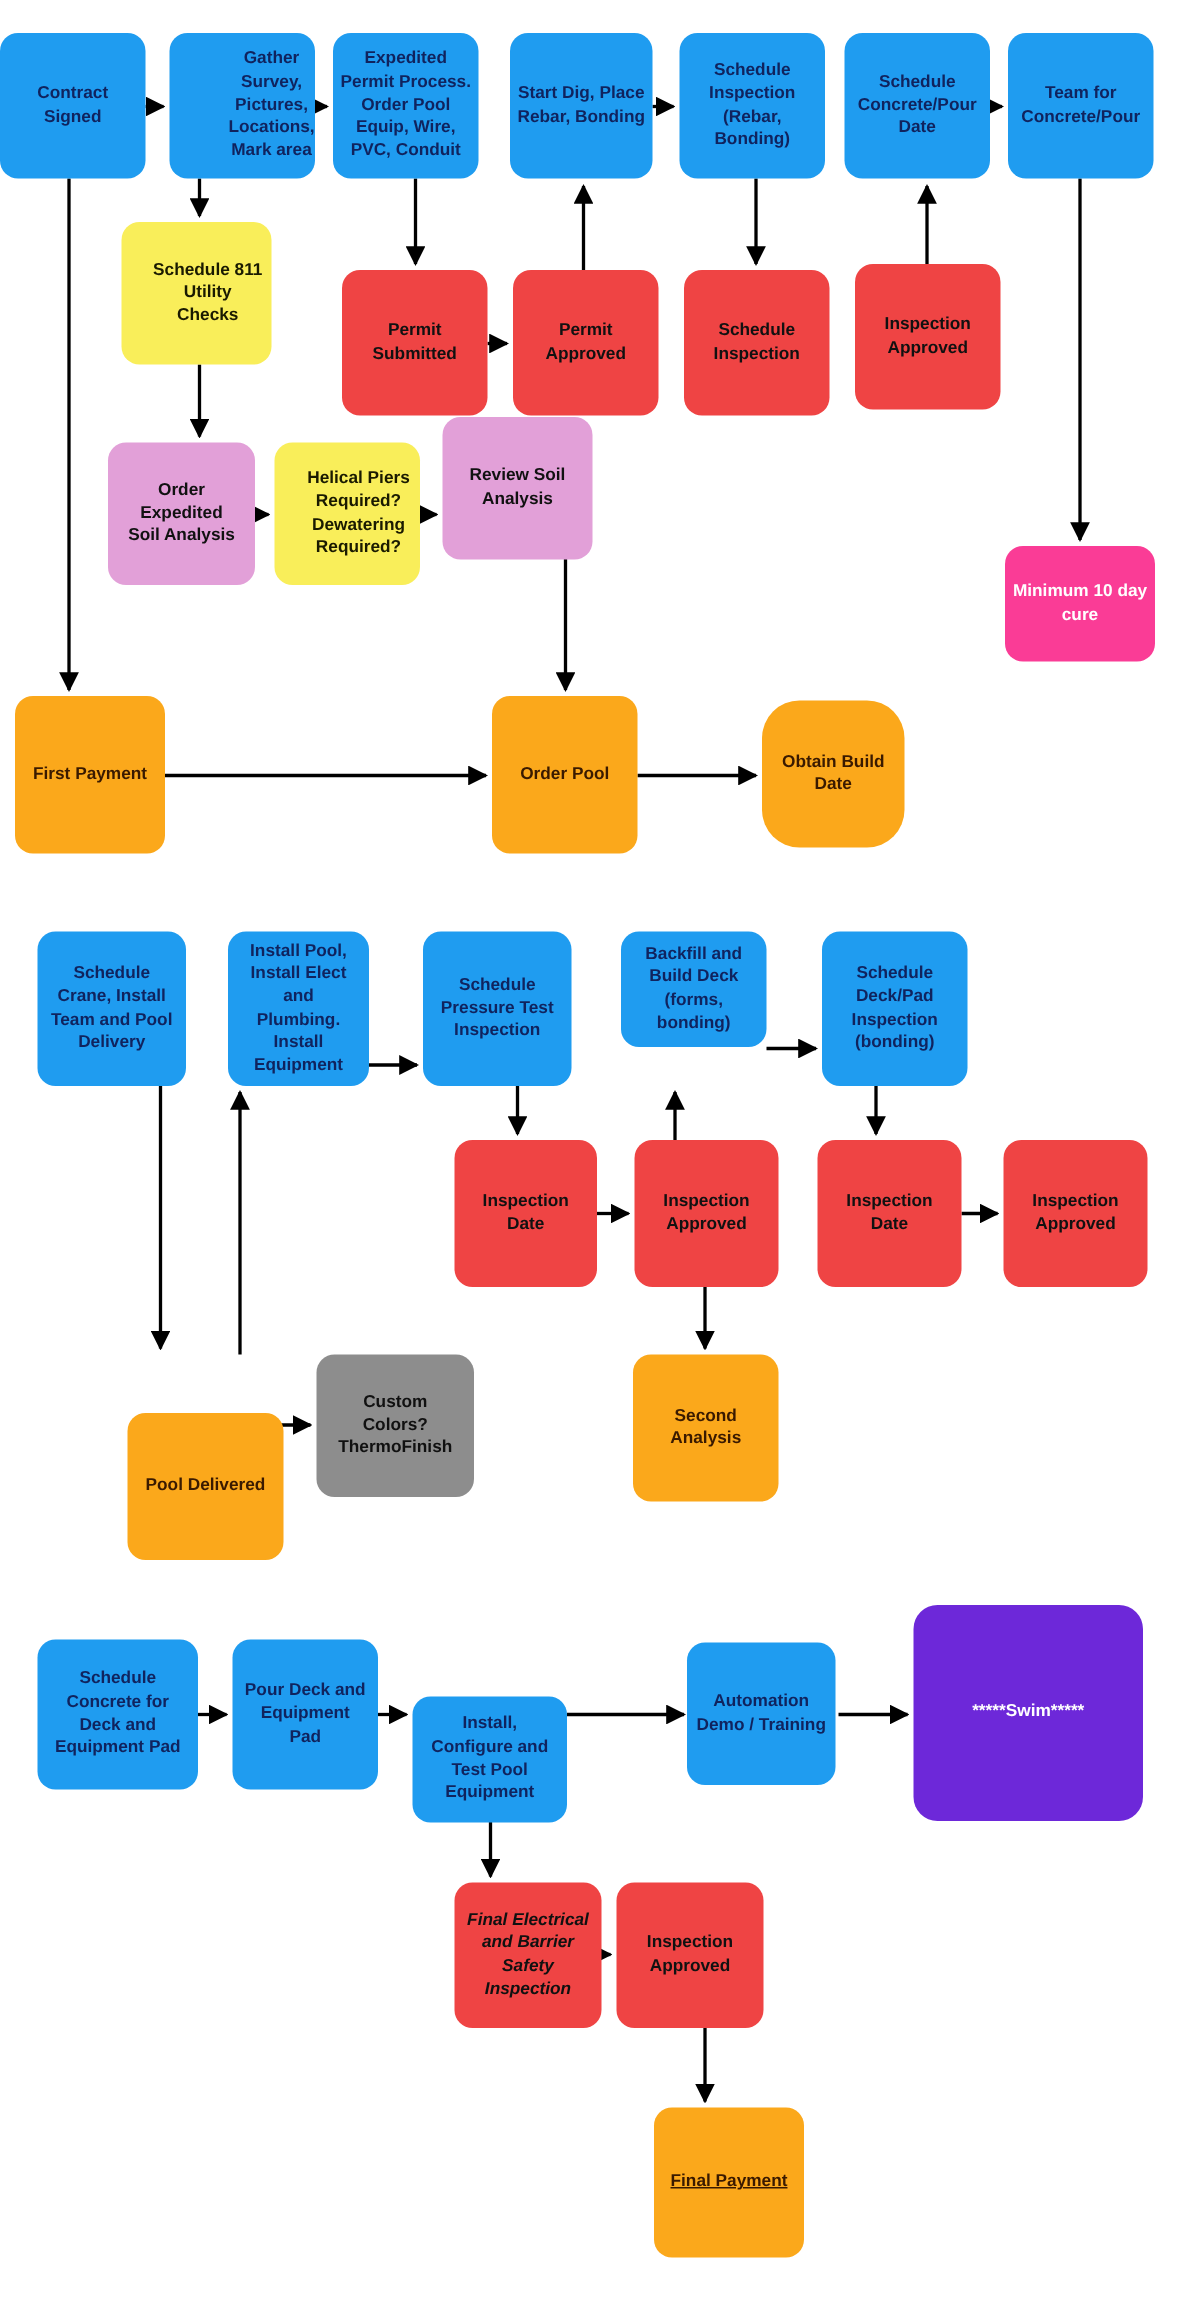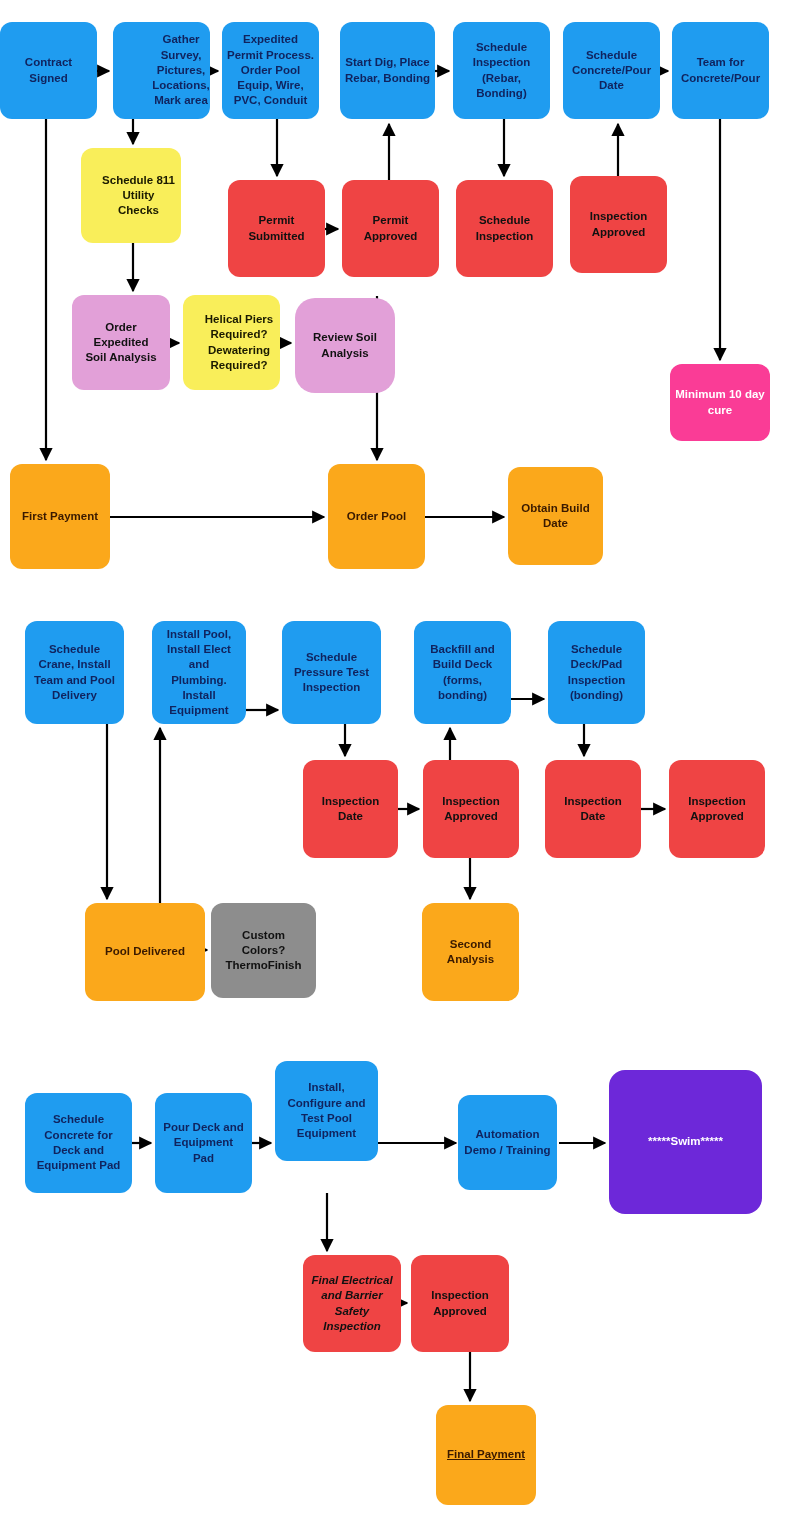--- a/index.html
+++ b/index.html
@@ -130,70 +130,70 @@
       <div class="node n-green" style="left: 456px; top: 180px; width: 97px; height: 97px;">Schedule
 Inspection</div>
       <div class="node n-green" style="left: 570px; top: 176px; width: 97px; height: 97px;">Inspection
 Approved</div>
       <div class="node n-plum" style="left: 72px; top: 295px; width: 98px; height: 95px;">Order Expedited
 Soil Analysis</div>
       <div class="node n-yellow" style="left: 183px; top: 295px; width: 97px; height: 95px;">Helical Piers
 Required?
 Dewatering
 Required?</div>
-      <div class="node n-plum" style="left: 295px; top: 298px; width: 100px; height: 95px; border-radius: 20px;">Review Soil
+      <div class="node n-plum" style="left: 295px; top: 278px; width: 100px; height: 95px;">Review Soil
 Analysis</div>
       <div class="node n-magenta" style="left: 670px; top: 364px; width: 100px; height: 77px;">Minimum 10 day
 cure</div>
       <div class="node n-orange" style="left: 10px; top: 464px; width: 100px; height: 105px;">First Payment</div>
       <div class="node n-orange" style="left: 328px; top: 464px; width: 97px; height: 105px;">Order Pool</div>
-      <div class="node n-orange" style="left: 508px; top: 467px; width: 95px; height: 98px;">Obtain Build
+      <div class="node n-orange" style="left: 508px; top: 467px; width: 95px; height: 98px; border-radius: 25px;">Obtain Build
 Date</div>
       <div class="node n-blue" style="left: 25px; top: 621px; width: 99px; height: 103px;">Schedule
 Crane, Install
 Team and Pool
 Delivery</div>
       <div class="node n-blue" style="left: 152px; top: 621px; width: 94px; height: 103px;">Install Pool,
 Install Elect and
 Plumbing.
 Install
 Equipment</div>
       <div class="node n-blue" style="left: 282px; top: 621px; width: 99px; height: 103px;">Schedule
 Pressure Test
 Inspection</div>
-      <div class="node n-blue" style="left: 414px; top: 621px; width: 97px; height: 103px;">Backfill and
+      <div class="node n-blue" style="left: 414px; top: 621px; width: 97px; height: 77px;">Backfill and
 Build Deck
 (forms,
 bonding)</div>
       <div class="node n-blue" style="left: 548px; top: 621px; width: 97px; height: 103px;">Schedule
 Deck/Pad
 Inspection
 (bonding)</div>
       <div class="node n-green" style="left: 303px; top: 760px; width: 95px; height: 98px;">Inspection
 Date</div>
       <div class="node n-green" style="left: 423px; top: 760px; width: 96px; height: 98px;">Inspection
 Approved</div>
       <div class="node n-green" style="left: 545px; top: 760px; width: 96px; height: 98px;">Inspection
 Date</div>
       <div class="node n-green" style="left: 669px; top: 760px; width: 96px; height: 98px;">Inspection
 Approved</div>
-      <div class="node n-orange" style="left: 85px; top: 903px; width: 120px; height: 98px;">Pool Delivered</div>
+      <div class="node n-orange" style="left: 85px; top: 942px; width: 104px; height: 98px;">Pool Delivered</div>
       <div class="node n-gray" style="left: 211px; top: 903px; width: 105px; height: 95px;">Custom
 Colors?
 ThermoFinish</div>
       <div class="node n-orange" style="left: 422px; top: 903px; width: 97px; height: 98px;">Second
 Analysis</div>
       <div class="node n-blue" style="left: 25px; top: 1093px; width: 107px; height: 100px;">Schedule
 Concrete for
 Deck and
 Equipment Pad</div>
       <div class="node n-blue" style="left: 155px; top: 1093px; width: 97px; height: 100px;">Pour Deck and
 Equipment
 Pad</div>
-      <div class="node n-blue" style="left: 275px; top: 1061px; width: 103px; height: 100px;">Install,
+      <div class="node n-blue" style="left: 275px; top: 1131px; width: 103px; height: 84px;">Install,
 Configure and
 Test Pool
 Equipment</div>
       <div class="node n-blue" style="left: 458px; top: 1095px; width: 99px; height: 95px;">Automation
 Demo / Training</div>
       <div class="node n-teal" style="left: 609px; top: 1070px; width: 153px; height: 144px;">*****Swim*****</div>
       <div class="node n-green" style="left: 303px; top: 1255px; width: 98px; height: 97px; font-style: italic;">Final Electrical
 and Barrier
 Safety
 Inspection</div>

